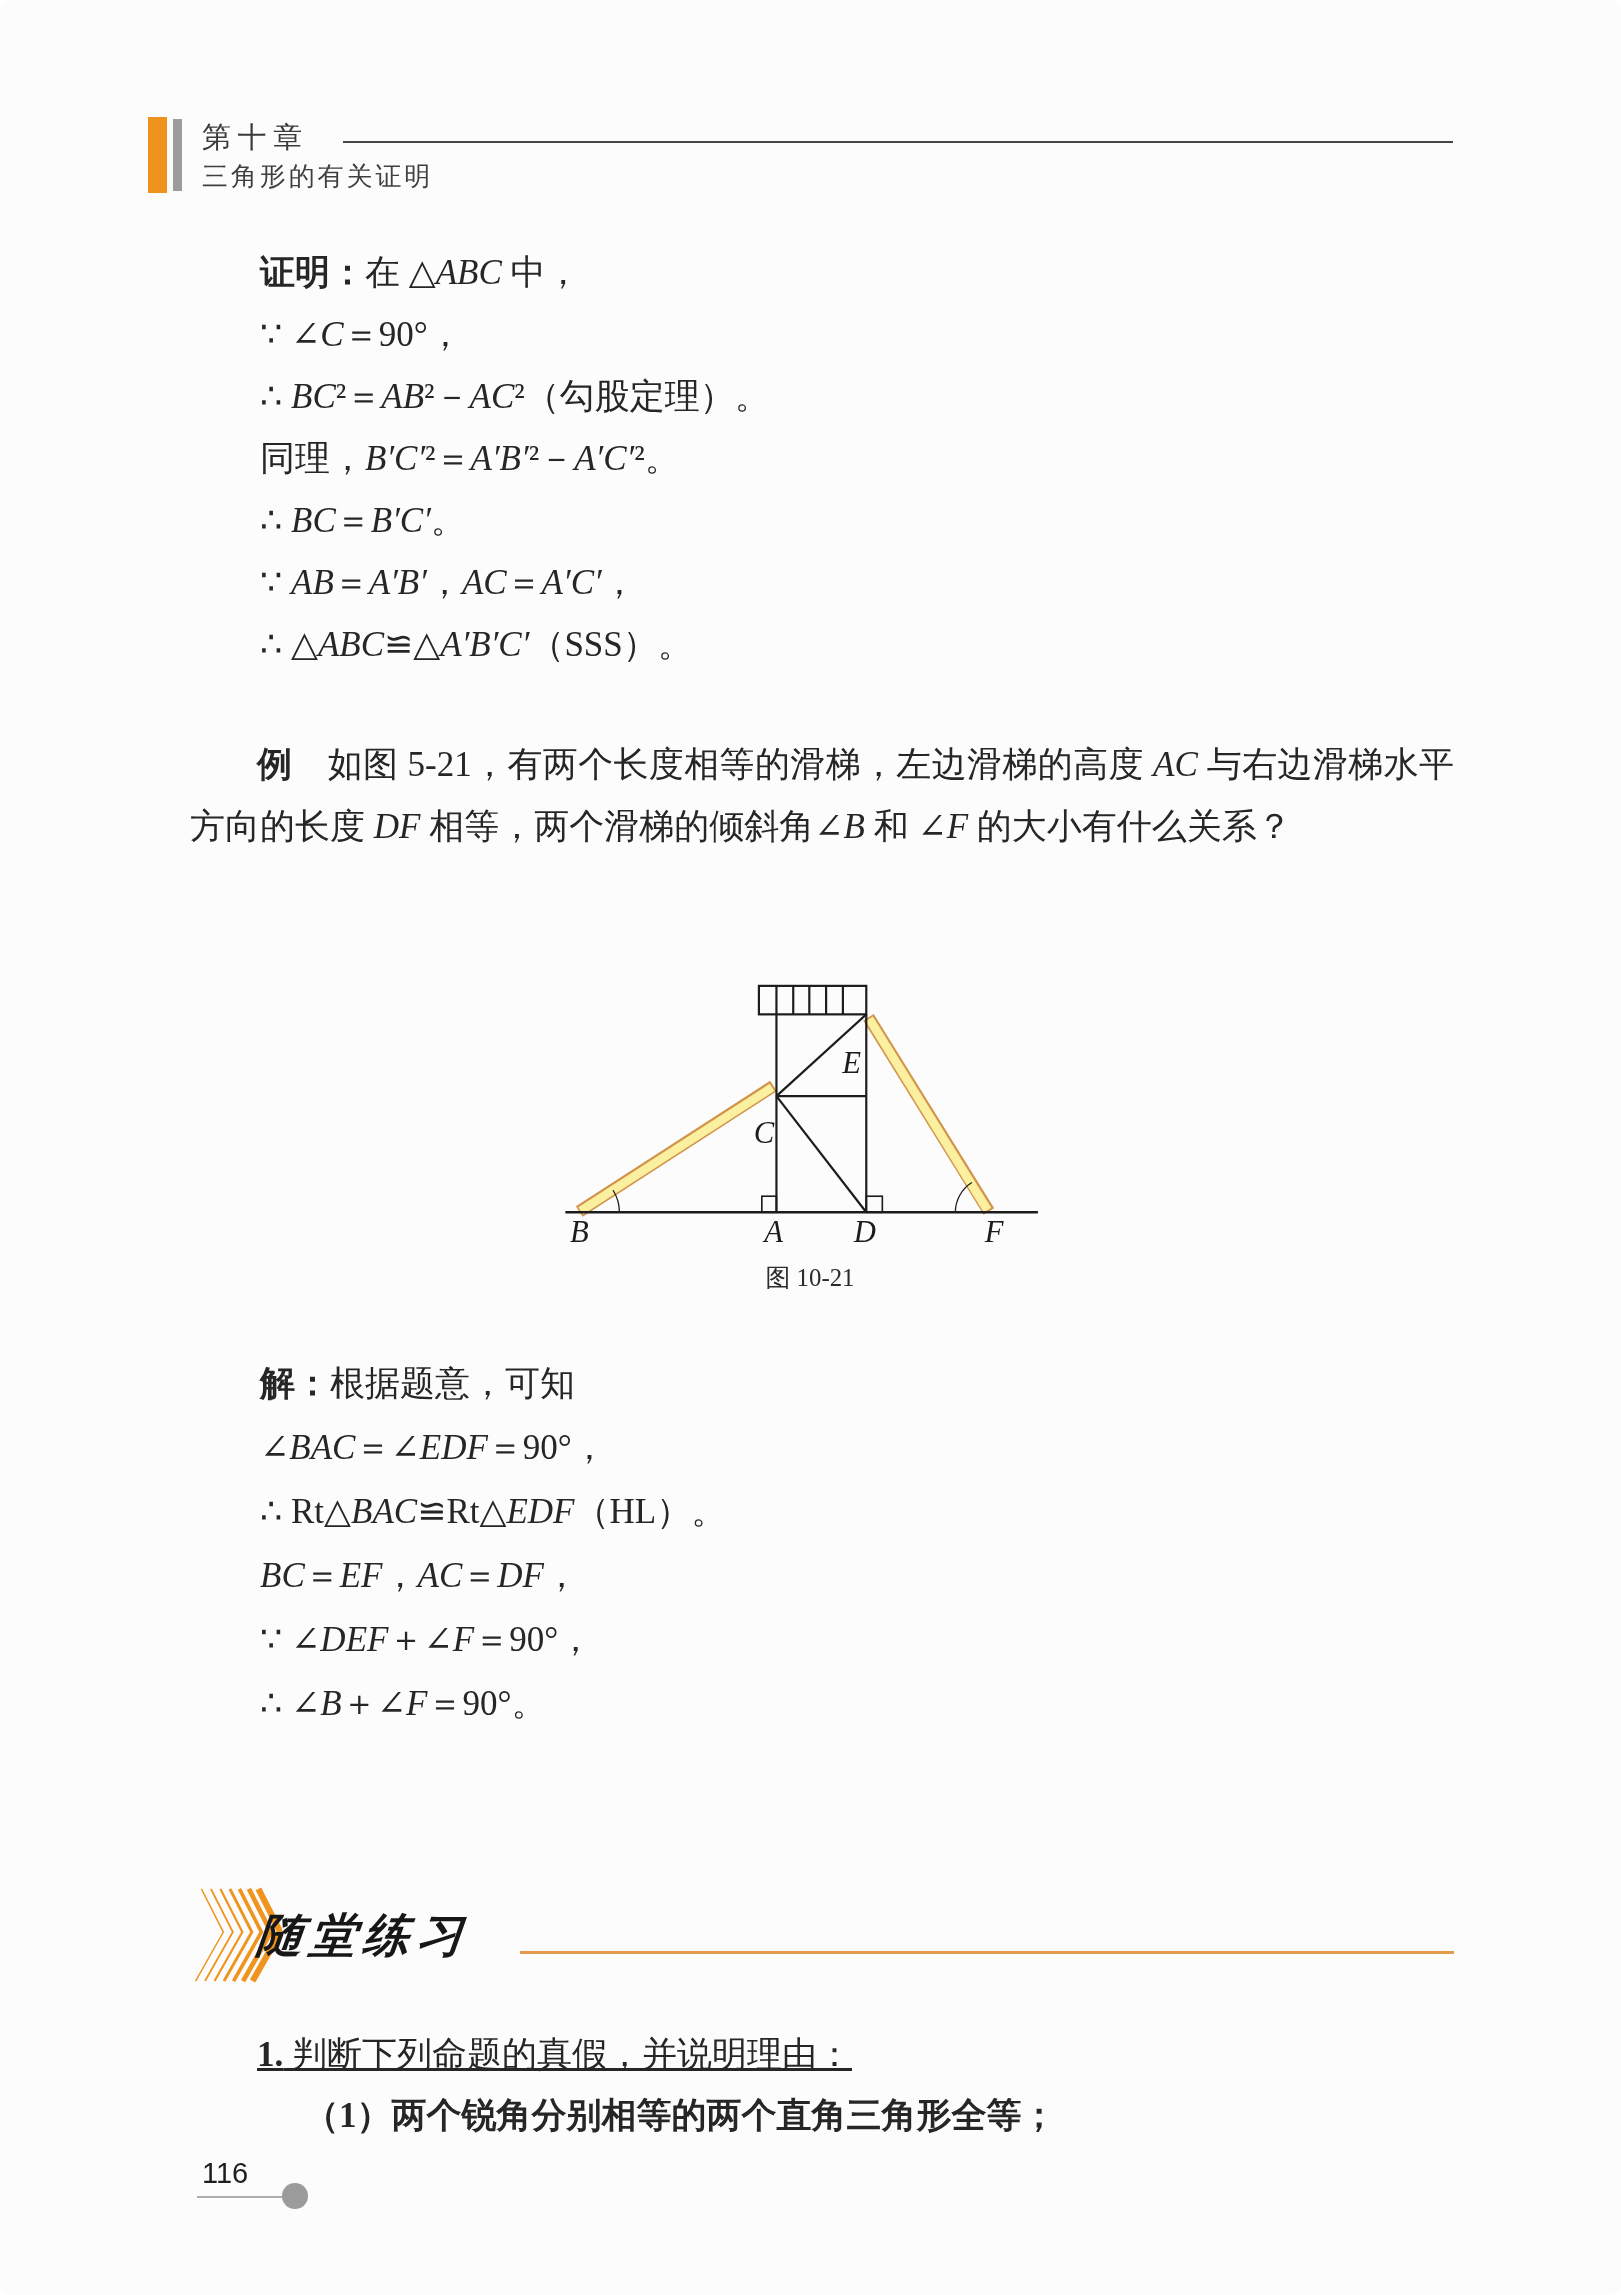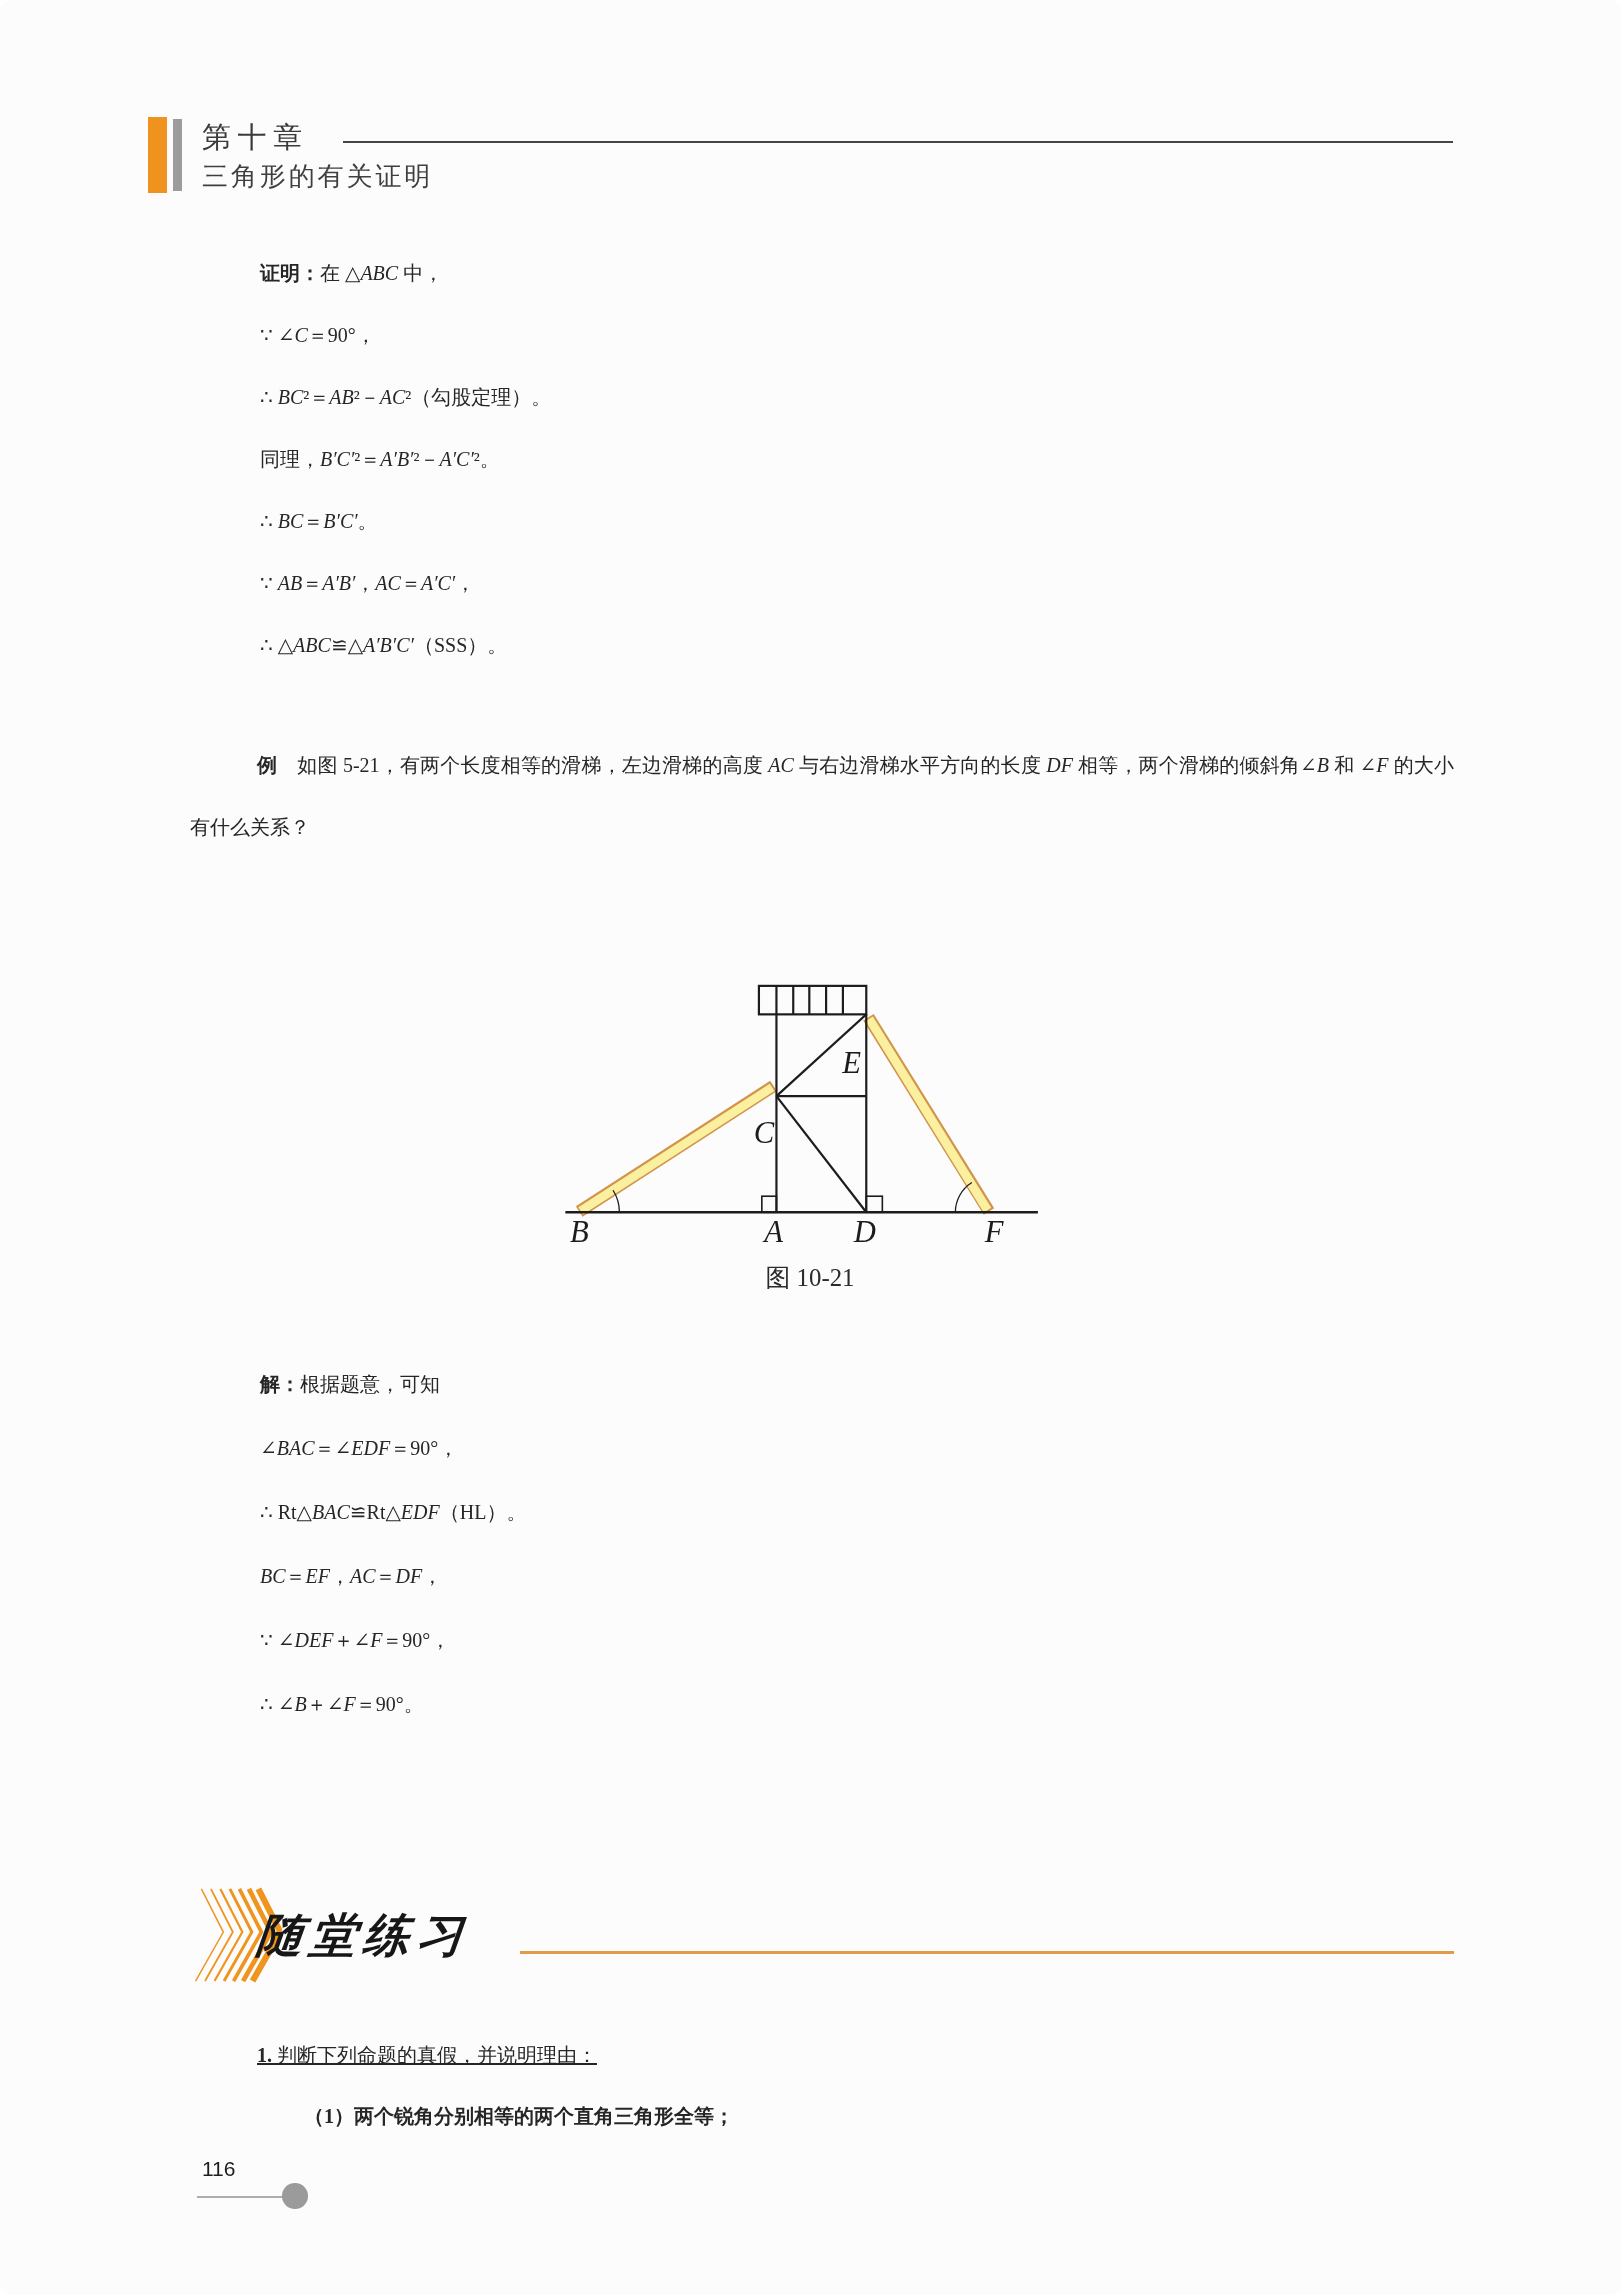--- a/index.html
+++ b/index.html
@@ -13,42 +13,42 @@
     border-radius:13px;
   }
   .abs{position:absolute;}
   
   .bar-orange{left:148px;top:117px;width:19px;height:76px;background:#F0921E;}
   .bar-gray{left:173px;top:119px;width:8.8px;height:72px;background:#9C9C9C;}
   .chapter-label{left:202px;top:118px;font-size:29px;color:#3A3A3A;letter-spacing:6.6px;font-family:"Liberation Sans","DejaVu Sans",sans-serif;}
   .header-rule{left:343px;top:141px;width:1110px;height:2.2px;background:#454545;}
   .chapter-title{left:202px;top:159px;font-size:26px;color:#3F3F3F;letter-spacing:2.9px;font-family:"Liberation Sans","DejaVu Sans",sans-serif;}
   
-  .bodytext{font-size:20px;line-height:62px;}
+  .bodytext{font-size:35px;line-height:62px;}
   .mline{white-space:nowrap;}
   .mi{font-style:italic;}
   .lead{font-weight:bold;}
   .proof-block{left:260px;top:242px;}
   .example-par{left:190px;top:734px;width:1264px;text-align:justify;text-indent:67px;}
   .solution-block{left:260px;top:1352px;line-height:64px;}
   
   .figure-svg{left:541px;top:972px;}
   .fig-label{font-style:italic;font-size:42px;fill:#1C1C1C;}
   .fig-caption{font-size:34px;fill:#2B2B2B;}
   
   .chevrons{left:191px;top:1886px;}
   .practice-heading{
     left:257px;top:1905px;font-size:46px;font-weight:bold;font-style:italic;
     letter-spacing:7.3px;color:#171717;transform:skewX(-6deg);
   }
   .practice-rule{left:520px;top:1951px;width:934px;height:2.9px;background:#E39A49;}
   .practice-q1{left:257px;top:2024px;text-decoration:underline;}
   .practice-q1-item{left:304px;top:2085px;font-weight:bold;}
   
-  .page-number{left:202px;top:2157px;font-size:21px;color:#1E1E1E;font-family:"Liberation Sans","DejaVu Sans",sans-serif;}
+  .page-number{left:202px;top:2157px;font-size:29px;color:#1E1E1E;font-family:"Liberation Sans","DejaVu Sans",sans-serif;}
   .footer-line{left:197px;top:2196px;width:92px;height:1.5px;background:#ADADAD;}
   .footer-dot{left:282px;top:2183px;width:25.6px;height:25.6px;border-radius:50%;background:#9B9B9B;}
 </style>
 </head>
 <body>
 
 <div class="page">
 
   <div class="abs bar-orange"></div>
   <div class="abs bar-gray"></div>

